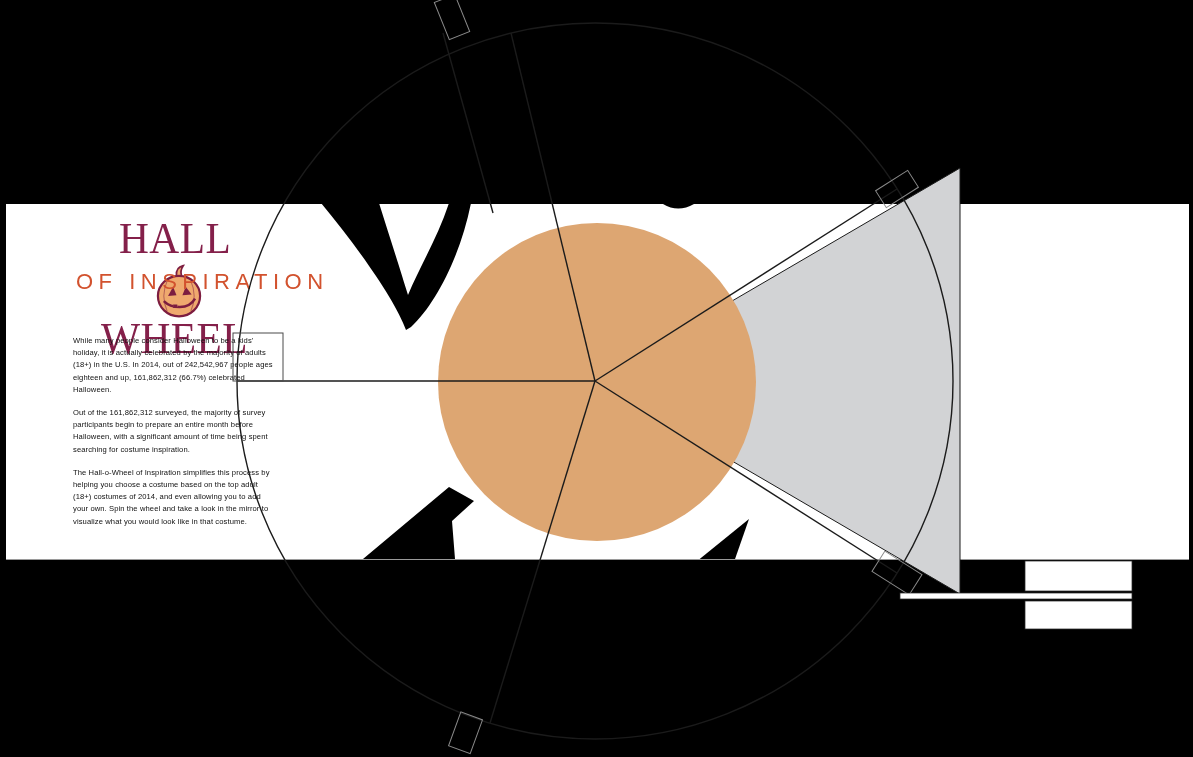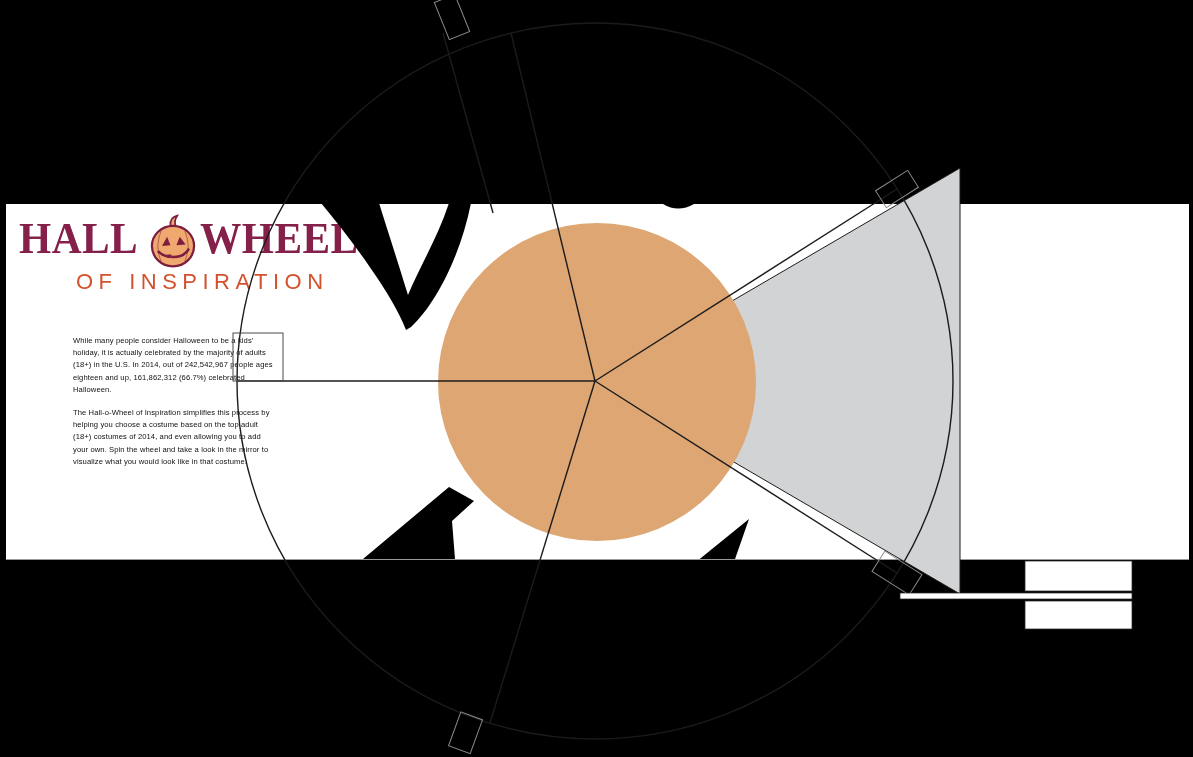--- a/index.html
+++ b/index.html
@@ -2,23 +2,23 @@
 <html style="--c-bg: #000000; --c-band: #ffffff; --c-tan: #dda672; --c-gray: #d2d3d5; --c-title: #84204a; --c-subtitle: #d2522e; --c-line: #1b1b1b; --c-pumpkin-body: #efa96e; --c-pumpkin-face: #7d1d40;"><head>
 <meta charset="utf-8">
 <style>
   html,body{margin:0;padding:0;background:#000;}
   .canvas{position:relative;width:1193px;height:757px;background:var(--c-bg,#000);overflow:hidden;
           font-family:"Liberation Sans",sans-serif;}
   .band{position:absolute;left:6px;top:204px;width:1183px;height:355px;
         background:var(--c-band,#fff);border-bottom:1px solid #9a9a9a;}
   .left-panel{position:absolute;left:0;top:0;width:330px;}
   .title{position:absolute;left:19px;top:214px;width:320px;white-space:nowrap;
-         font-family:"Liberation Serif",serif;font-weight:700;
+         font-family:"Liberation Serif",serif;font-weight:400;
          font-size:44px;line-height:50px;letter-spacing:.5px;
-         color:var(--c-title,#84204a);display:flex;align-items:flex-end;}
+         color:var(--c-title,#84204a);display:flex;align-items:center;flex-direction:column;}
   .title .t-part{display:inline-block;transform:scaleX(.94);transform-origin:left bottom;}
   .pumpkin{width:52px;height:54px;margin:0 1px -4px 1px;flex:0 0 auto;}
   .subtitle{position:absolute;left:76px;top:269px;
             font-size:22px;letter-spacing:5.5px;font-weight:400;
             color:var(--c-subtitle,#d2522e);white-space:nowrap;}
   .intro{position:absolute;left:73px;top:335px;width:201px;color:#101010;}
   .intro p{margin:0 0 11px 0;font-size:7.6px;line-height:12.2px;letter-spacing:.1px;}
   .wheel-svg{position:absolute;left:0;top:0;pointer-events:none;}
   .spoke,.rim{stroke:var(--c-line,#1b1b1b);stroke-width:1.4;fill:none;}
   .tick{fill:none;stroke:#8a8a8a;stroke-width:1;}
@@ -47,20 +47,21 @@
         <path d="M34,37 L38,27 L45,36 Z" fill="var(--c-pumpkin-face,#7d1d40)"></path>
         <path d="M12,44 C18,50 24,51 31,51 C39,51 45,48 49,41" fill="none" stroke="var(--c-pumpkin-face,#7d1d40)" stroke-width="3"></path>
         <rect x="23" y="45" width="5" height="6" fill="var(--c-pumpkin-body,#efa96e)"></rect>
         <rect x="23" y="48" width="5" height="4" fill="var(--c-pumpkin-face,#7d1d40)"></rect>
       </svg>
       <span class="t-part">WHEEL</span>
     </div>
     <div class="subtitle">OF INSPIRATION</div>
     <div class="intro">
       <p>While many people consider Halloween to be a kids' holiday, it is actually celebrated by the majority of adults (18+) in the U.S. In 2014, out of 242,542,967 people ages eighteen and up, 161,862,312 (66.7%) celebrated Halloween.</p>
+      <p>Out of the 161,862,312 surveyed, the majority of survey participants begin to prepare an entire month before Halloween, with a significant amount of time being spent searching for costume inspiration.</p>
       <p>The Hall-o-Wheel of Inspiration simplifies this process by helping you choose a costume based on the top adult (18+) costumes of 2014, and even allowing you to add your own. Spin the wheel and take a look in the mirror to visualize what you would look like in that costume.</p>
     </div>
   </div>
 
   <svg class="wheel-svg" width="1193" height="757" viewBox="0 0 1193 757">
     <defs>
       <clipPath id="bandclip">
           <rect x="6" y="204" width="1183" height="355"></rect>
         </clipPath>
     </defs>

